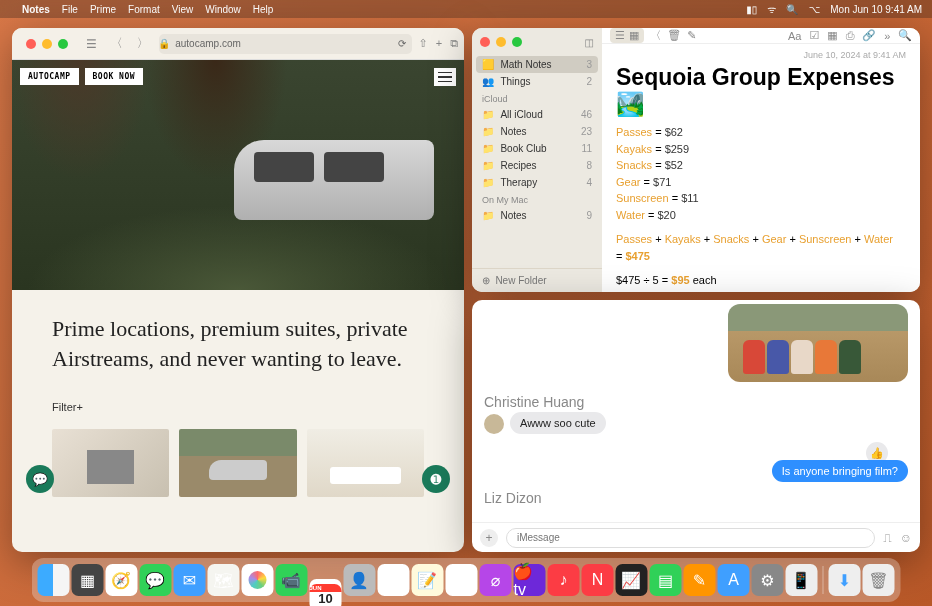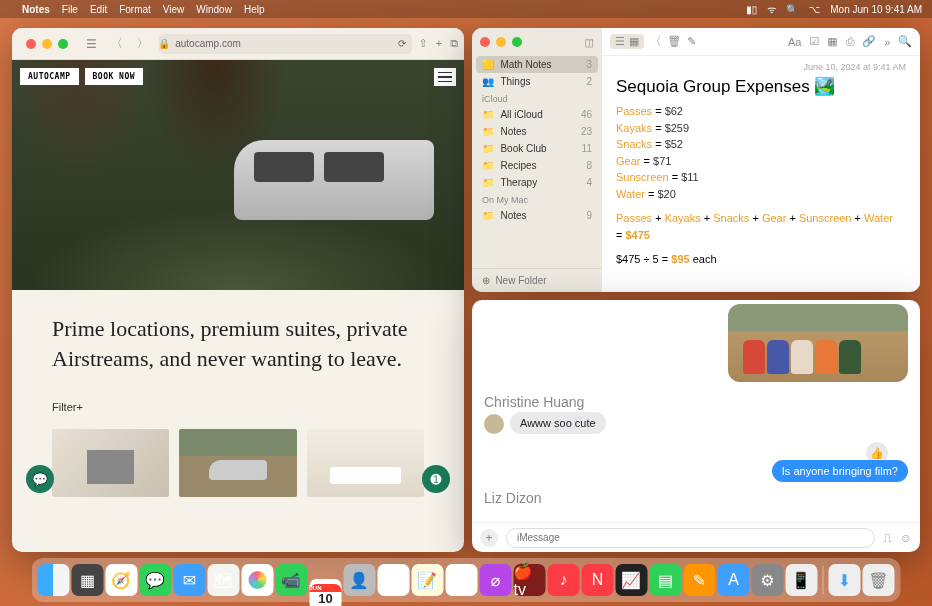--- a/index.html
+++ b/index.html
@@ -63,21 +63,21 @@
 .sb-item .fico { color: #c9a050; font-size: 10px; }
 .sb-spacer { flex: 1; }
 .sb-bottom { padding: 6px 10px; color: #777; display: flex; gap: 5px; align-items: center; border-top: 1px solid #ddd6c8; }
 .notes-main { flex: 1; background: #fff; display: flex; flex-direction: column; }
 .notes-toolbar { height: 28px; display: flex; align-items: center; gap: 6px; padding: 0 8px; color: #888; font-size: 11px; border-bottom: 1px solid #eee; }
 .notes-toolbar .grp { display:flex; gap:8px; align-items:center;}
 .notes-toolbar .grp.right { margin-left:auto; }
 .pill { background:#e8e4da; border-radius:4px; padding:1px 5px; display:flex; gap:4px;}
 .note-body { padding: 6px 14px; font-size: 11px; }
 .note-date { text-align: right; color: #aaa; font-size: 9px; margin-bottom: 4px; }
-.note-title { font-size: 17px; font-weight: 400; margin-bottom: 6px; }
+.note-title { font-size: 23px; font-weight: 700; margin-bottom: 6px; }
 .note-line { line-height: 1.5; }
 .v-orange { color: #e8a030; font-weight: 500; }
 .v-num { color: #333; }
 .sum { margin-top: 8px; }
 .res { color: #e8a030; font-weight: 600; }
 
 
 .messages { left: 472px; top: 300px; width: 448px; height: 252px; background: #fff; display: flex; flex-direction: column; }
 .msg-header { height: 26px; background: #f4f2ee; border-bottom: 1px solid #e4e0d8; display: flex; align-items: center; padding: 0 8px; font-size: 10px; color: #555; gap: 8px; }
 .msg-header .hicons { margin-left: auto; display:flex; gap:10px; color:#999; font-size:12px;}
@@ -102,38 +102,38 @@
 .dock { position: absolute; bottom: 4px; left: 50%; transform: translateX(-50%); height: 44px; background: rgba(255,255,255,0.28); backdrop-filter: blur(20px); border-radius: 12px; padding: 4px 6px; display: flex; align-items: center; gap: 2px; }
 .dock-icon { width: 32px; height: 32px; border-radius: 7px; display: flex; align-items: center; justify-content: center; font-size: 16px; color: #fff; position: relative; }
 .dock-sep { width: 1px; height: 28px; background: rgba(255,255,255,0.4); margin: 0 3px; }
 .di-finder{background:linear-gradient(90deg,#3cabff 50%,#f5f5f5 50%);} 
 .di-launch{background:#444;} .di-safari{background:#fff;color:#2e8fff;}
 .di-msg{background:#30d158;} .di-mail{background:#3f9fff;}
 .di-maps{background:#f5f5f0;} .di-photos{background:#fff;}
 .di-ft{background:#30d158;} .di-cal{background:#fff;color:#ff3b30;font-size:8px;font-weight:700;flex-direction:column;line-height:1;margin-top:29px;}
 .di-cont{background:#bbb;} .di-rem{background:#fff;}
 .di-notes{background:#fffadc;} .di-free{background:#fff;}
-.di-pod{background:#b646e8;} .di-tv{background:#7f1d1d;}
+.di-pod{background:#b646e8;} .di-tv{background:#6d28d9;}
 .di-music{background:#fc3c44;} .di-news{background:#fc3c44;}
 .di-stocks{background:#222;} .di-num{background:#30d158;}
 .di-pages{background:#ff9500;} .di-store{background:#3f9fff;}
 .di-set{background:#888;} .di-iphone{background:#eee;}
 .di-dl{background:#eee;color:#3f9fff;} .di-trash{background:#eee;color:#888;}
 .photoflower{background:conic-gradient(#ff6b6b,#ffd93d,#6bcf7f,#4ecdc4,#a88be8,#ff6b6b);width:18px;height:18px;border-radius:50%;}
 .cal-top{background:#ff3b30;color:#fff;width:100%;font-size:6px;border-radius:7px 7px 0 0;padding:1px 0;}
 </style>
 </head>
 <body>
 
 <div class="menubar">
   <div class="left">
     <span class="apple"></span>
     <span class="bold">Notes</span>
     <span>File</span>
-    <span>Edit</span>
+    <span>Prime</span>
     <span>Format</span>
     <span>View</span>
     <span>Window</span>
     <span>Help</span>
   </div>
   <div class="right">
     <span>▮▯</span>
     <span>ᯤ</span>
     <span>🔍</span>
     <span>⌥</span>

